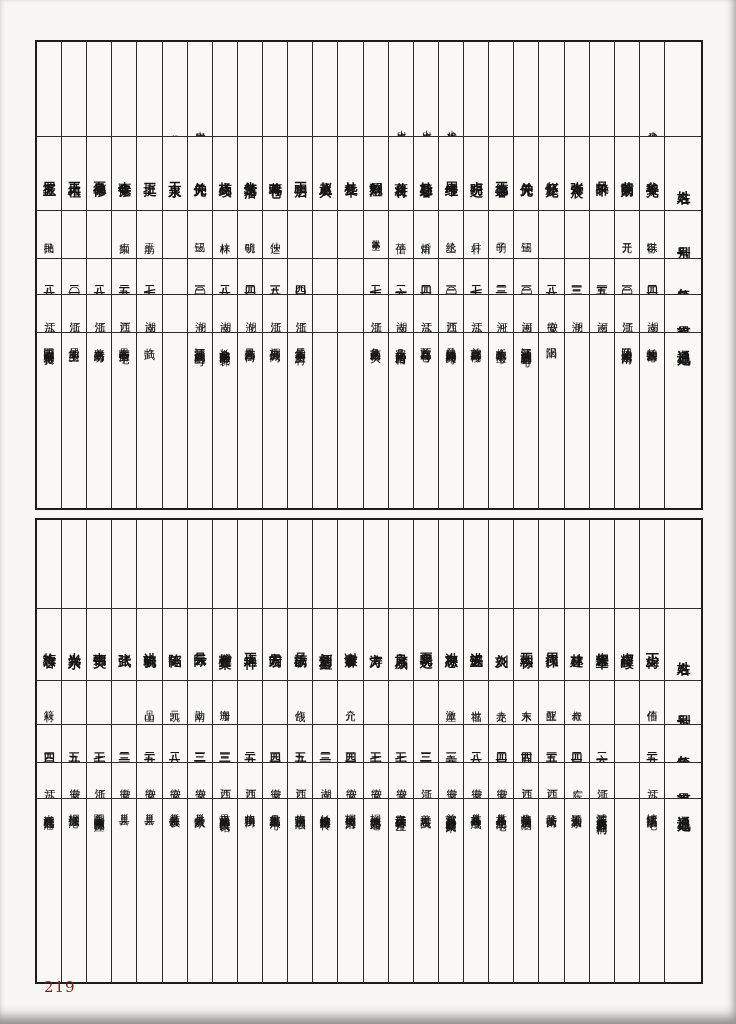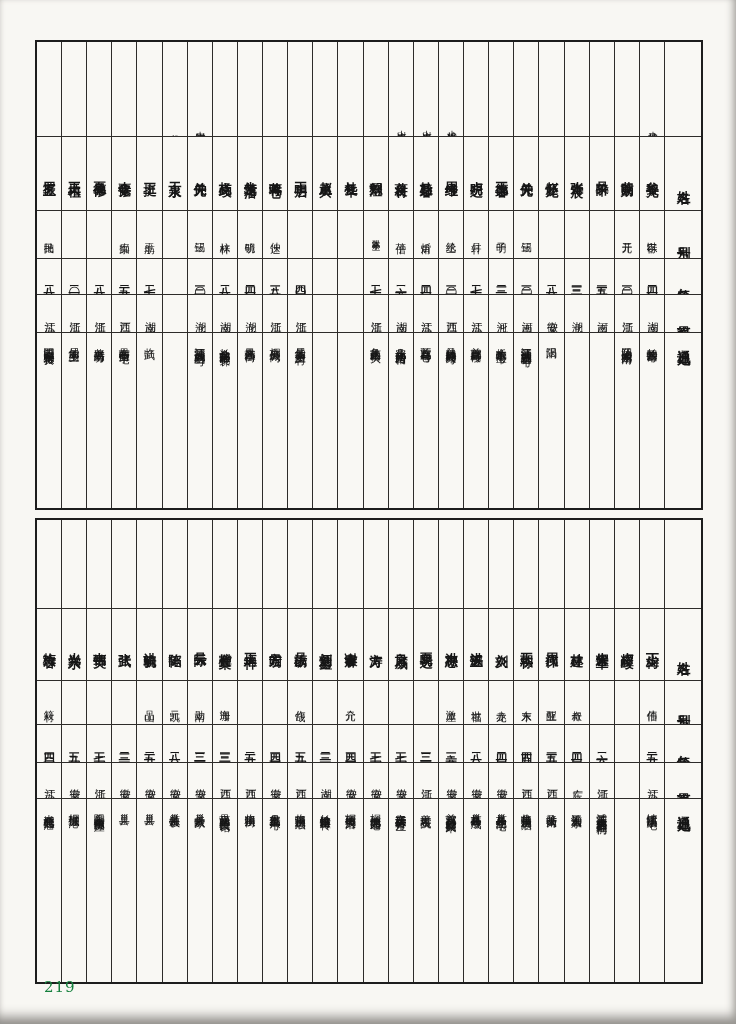--- a/index.html
+++ b/index.html
@@ -30,21 +30,21 @@
   .alias span{font-size:10.5px;letter-spacing:1px;}
   .alias span.tiny{font-size:8.5px;line-height:1.15;}
   .age span{font-size:11.5px;font-weight:600;letter-spacing:1px;}
   .origin span{font-size:11px;letter-spacing:0.5px;}
   .address span{font-size:11px;letter-spacing:0.8px;line-height:1.1;}
   .header-col .cell span{font-weight:700;font-size:13.5px;}
   .ls-b{letter-spacing:13px;margin-bottom:-13px;}
   .ls-c{letter-spacing:3px;margin-bottom:-3px;}
   .ls-d{letter-spacing:48px;margin-bottom:-48px;}
   .page-number{position:absolute;left:44px;top:978px;font-family:"DejaVu Serif",serif;
-               font-size:15px;color:#15803d;letter-spacing:1px;}
+               font-size:15px;color:#7f1d1d;letter-spacing:1px;}
 </style>
 </head>
 <body>
 
 <div class="page">
 
   <div class="vtable t0">
     <div class="col header-col">
       <div class="cell rank"></div>
       <div class="cell name">

